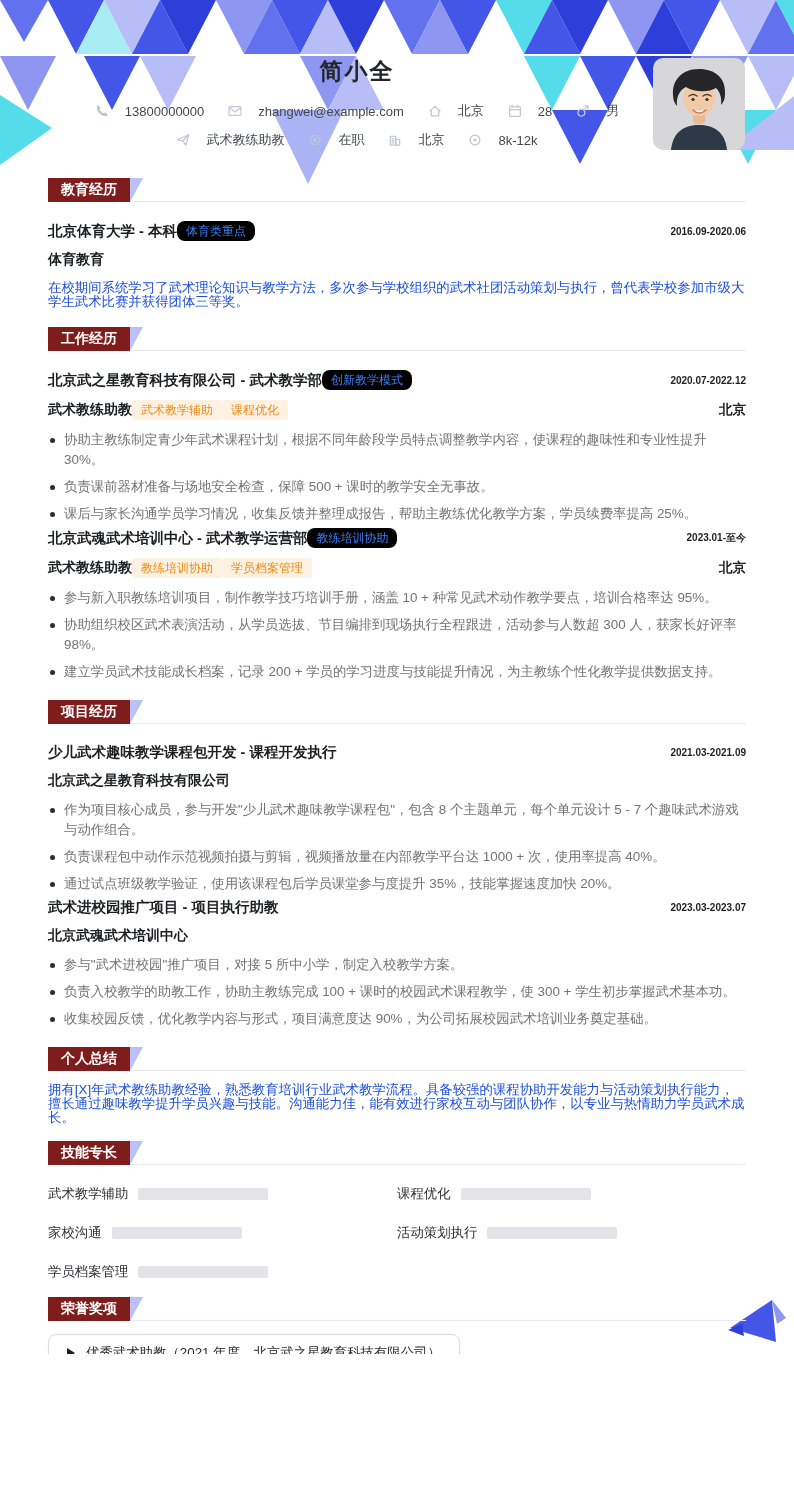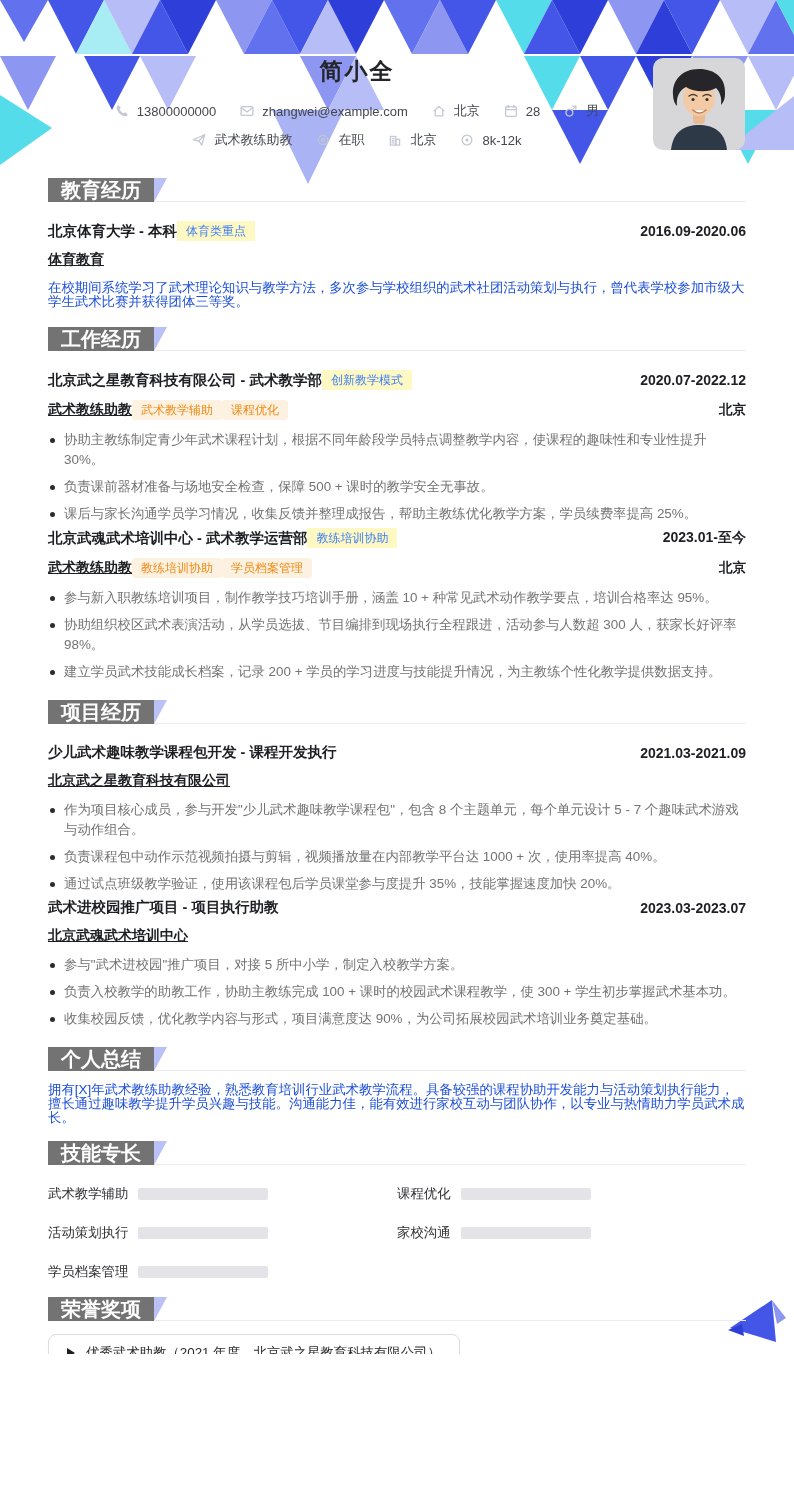--- a/index.html
+++ b/index.html
@@ -11,43 +11,43 @@
     color:#3f3f3f;
   }
   
   .banner { position:absolute; top:0; left:0; width:794px; height:215px; pointer-events:none; }
   
   .header { position:relative; height:170px; padding-top:56px; }
   .header-inner { margin:0 140px 0 60px; text-align:center; position:relative; z-index:2; }
   .name { font-size:23px; font-weight:bold; color:#24252b; letter-spacing:2px; }
   .contact-row { display:flex; justify-content:center; align-items:center; gap:24px; margin-top:15px; }
   .contact-row.second { margin-top:11px; }
-  .contact-item { display:inline-flex; align-items:center; gap:8px; font-size:13px; color:#44474f; white-space:nowrap; }
+  .contact-item { display:inline-flex; align-items:center; gap:16px; font-size:13px; color:#44474f; white-space:nowrap; }
   .cicon { width:14px; height:14px; flex:0 0 auto; }
   .cicon path, .cicon rect, .cicon circle, .cicon line, .cicon polyline { stroke:#c3c8d2; fill:none; stroke-width:1.2; stroke-linecap:round; stroke-linejoin:round; }
   .cicon .fillgray { fill:#c3c8d2; stroke:none; }
   .avatar { position:absolute; top:58px; right:49px; width:92px; height:92px; border-radius:10px; overflow:hidden; z-index:3; }
   
   .main { position:relative; margin:0 48px; z-index:2; }
   .sec-head { position:relative; height:24px; }
   .sec-line { position:absolute; left:0; right:0; bottom:0; height:1px; background:#e9e9ef; }
-  .sec-badge { position:relative; z-index:2; display:inline-block; background:#737373; color:#fff; font-weight:bold; font-size:20px; line-height:24px; padding:0 13px; vertical-align:top; }
+  .sec-badge { position:relative; z-index:2; display:inline-block; background:#7f1d1d; color:#fff; font-weight:bold; font-size:14px; line-height:24px; padding:0 13px; vertical-align:top;font-family:Liberation Mono, monospace; }
   .sec-tail { display:inline-block; width:0; height:0; border-top:24px solid #b9c1f6; border-right:13px solid transparent; vertical-align:top; }
   .mt8{margin-top:8px;} .mt16{margin-top:16px;} .mt18{margin-top:18px;}
   .row-sb { display:flex; justify-content:space-between; align-items:center; }
   .item { margin-top:19px; }
   .item + .item { margin-top:4px; }
   .title-left { display:flex; align-items:center; }
   .b-title { font-size:14.5px; font-weight:bold; color:#1e1f24; }
-  .b-date { font-size:14px; font-weight:bold; color:#1e1f24; }
+  .b-date { font-size:10px; font-weight:bold; color:#1e1f24; }
   .b-loc { font-size:13.5px; font-weight:bold; color:#1e1f24; }
-  .tag-blue { background:#fef9c3; color:#3e7ef7; font-size:12px; line-height:20px; padding:0 9px; border-radius:0; font-weight:normal; white-space:nowrap; }
+  .tag-blue { background:#000000; color:#3e7ef7; font-size:12px; line-height:20px; padding:0 9px; border-radius:8px; font-weight:normal; white-space:nowrap; }
   .tag-orange { background:#fdf1e2; color:#ef8a12; font-size:12px; line-height:20px; padding:0 9px; border-radius:3px; font-weight:normal; white-space:nowrap; }
   .role-row { margin-top:10px; }
-  .sub-bold { font-size:14px; font-weight:bold; color:#1e1f24;text-decoration:underline; }
+  .sub-bold { font-size:14px; font-weight:bold; color:#1e1f24; }
   .desc { margin-top:12px; font-size:13.4px; line-height:14px; color:#1d4ed8; }
   ul.bullets { margin-top:10px; list-style:none; }
   ul.bullets li { position:relative; padding-left:16px; font-size:13.4px; line-height:20px; color:#737373; margin-bottom:7px; }
   ul.bullets li:last-child { margin-bottom:0; }
   ul.bullets li::before { content:''; position:absolute; left:2px; top:8px; width:5px; height:5px; border-radius:50%; background:#2c2c2c; }
   
   .skills-grid { display:grid; grid-template-columns:1fr 1fr; row-gap:21px; margin-top:20px; }
   .skill { display:flex; align-items:center; gap:10px; font-size:13.4px; color:#2f2f33; }
   .skill-track { width:130px; height:12px; background:#e4e4e8; border-radius:2px; position:relative; }
   .skill-fill { height:100%; background:#2b16e6; clip-path:polygon(0 0, calc(100% - 7px) 0, 100% 100%, 0 100%); }
@@ -313,26 +313,26 @@
     <div class="skills-grid">
       <div class="skill">
         <span>武术教学辅助</span>
         <span class="skill-track"><span class="skill-fill" style="width: 80%;"></span></span>
       </div>
       <div class="skill">
         <span>课程优化</span>
         <span class="skill-track"><span class="skill-fill" style="width: 70%;"></span></span>
       </div>
       <div class="skill">
+        <span>家校沟通</span>
+        <span class="skill-track"><span class="skill-fill" style="width: 80%;"></span></span>
+      </div>
+      <div class="skill">
         <span>活动策划执行</span>
         <span class="skill-track"><span class="skill-fill" style="width: 70%;"></span></span>
-      </div>
-      <div class="skill">
-        <span>家校沟通</span>
-        <span class="skill-track"><span class="skill-fill" style="width: 80%;"></span></span>
       </div>
       <div class="skill">
         <span>学员档案管理</span>
         <span class="skill-track"><span class="skill-fill" style="width: 70%;"></span></span>
       </div>
     </div>
 
     <div class="sec-head mt16">
       <div class="sec-line"></div>
       <span class="sec-badge">荣誉奖项</span><span class="sec-tail"></span>

